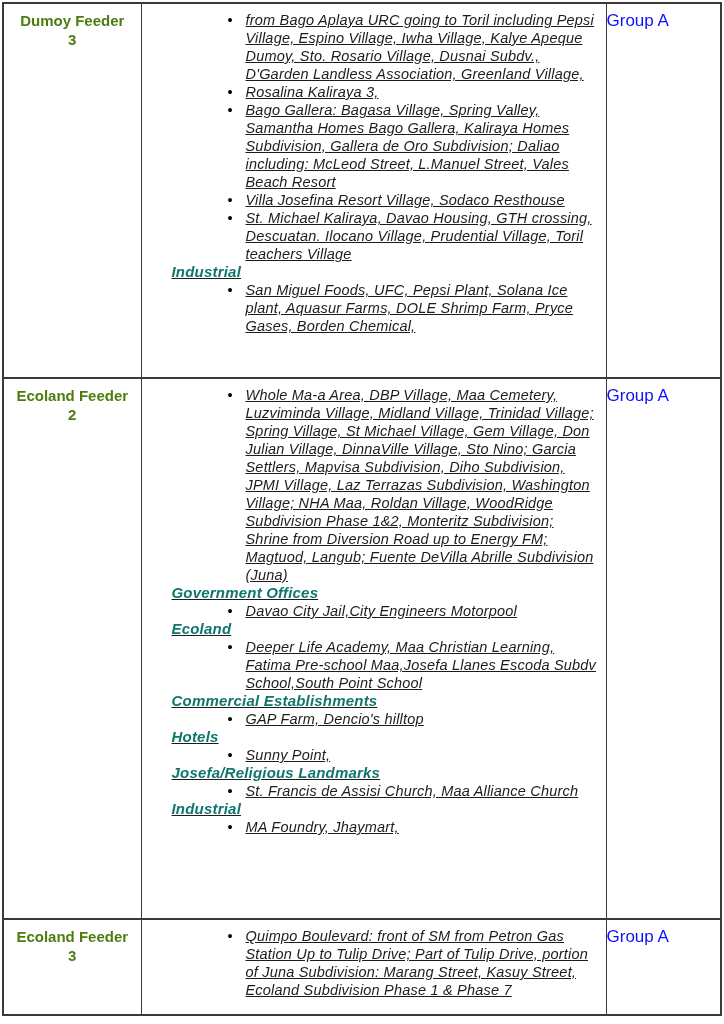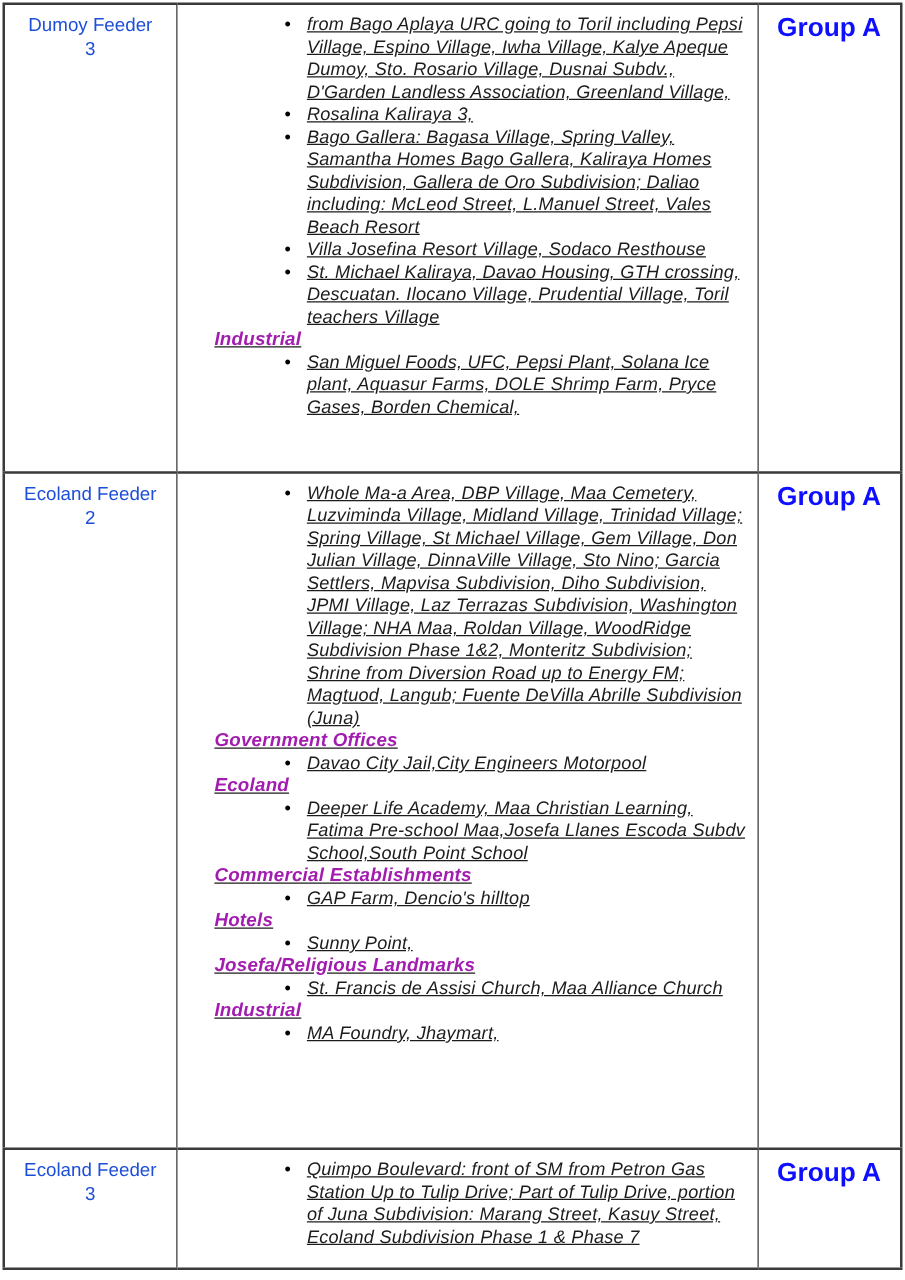--- a/index.html
+++ b/index.html
@@ -33,46 +33,46 @@
     border-bottom-width: 2px;
     vertical-align: top;
     padding: 0;
   }
   tr.row-0 { height: 375px; }
   tr.row-1 { height: 541px; }
   tr.row-2 { height: 96px; }
 
   .feeder-cell {
     text-align: center;
-    font-weight: normal;
+    font-weight: bold;
     font-size: 15px;
     line-height: 19px;
-    color: #1d4ed8;
+    color: #4d7c0f;
     padding-top: 7px !important;
   }
   .areas-cell {
     padding-top: 7px !important;
     padding-bottom: 5px !important;
     font-style: italic;
     font-size: 14.5px;
     line-height: 18px;
     color: #1c1c1c;
     letter-spacing: 0.2px;
     text-decoration: underline;
   }
   .group-cell {
-    text-align: center;
-    font-weight: bold;
-    font-size: 21px;
+    text-align: left;
+    font-weight: normal;
+    font-size: 17px;
     padding-top: 7px !important;
   }
   .section-heading {
     font-weight: bold;
     font-style: italic;
-    color: #a21caf;
+    color: #0f766e;
     font-size: 15px;
     padding-left: 30px;
     padding-right: 8px;
   }
   .bullet-item {
     position: relative;
     padding-left: 104px;
     padding-right: 8px;
   }
   .bullet-item::before {

